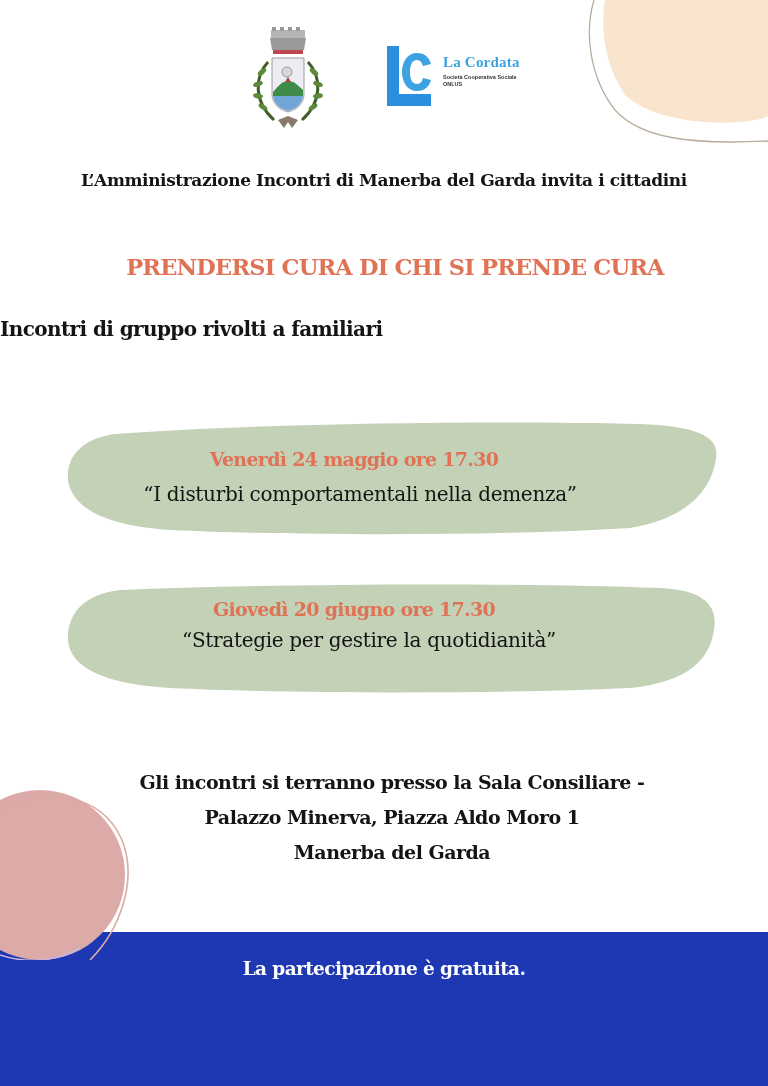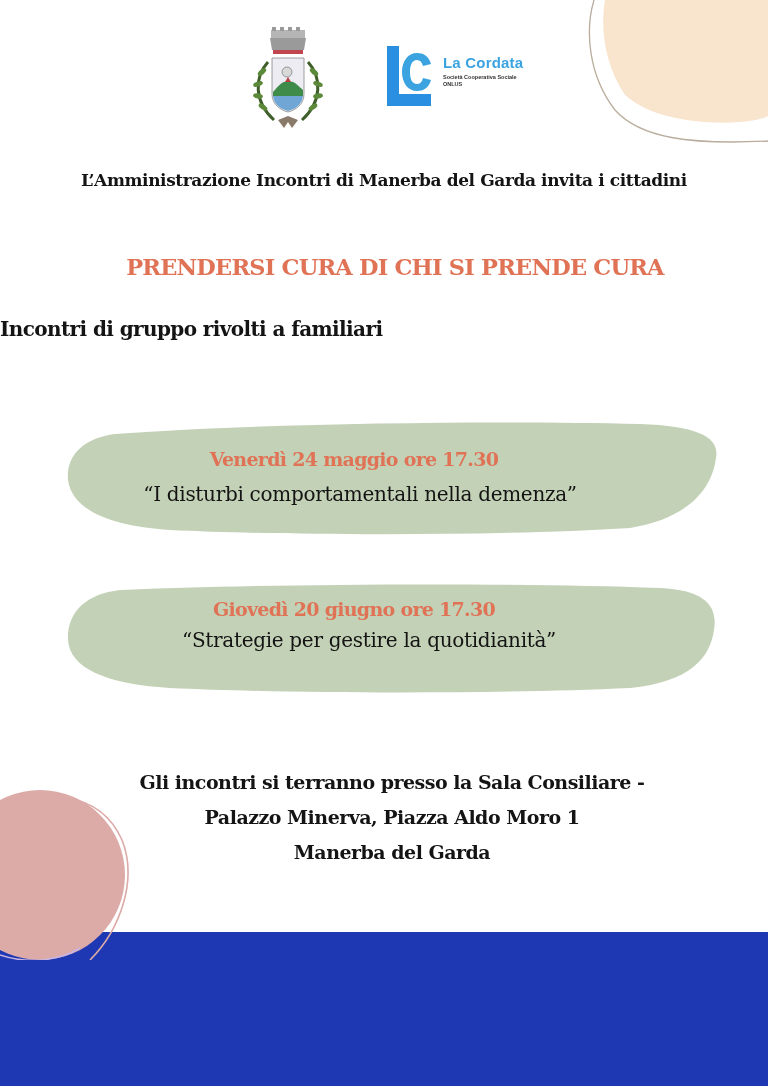--- a/index.html
+++ b/index.html
@@ -6,21 +6,21 @@
     html, body { width: 768px; height: 1086px; overflow: hidden; background: #ffffff; }
     body { position: relative; font-family: "DejaVu Serif", "Liberation Serif", serif; color: #141414; }
 
     .deco-peach { position: absolute; left: 0; top: 0; width: 768px; height: 160px; pointer-events: none; }
     .deco-pink { position: absolute; left: 0; top: 780px; width: 160px; height: 180px; pointer-events: none; z-index: 3; }
 
     .logos { position: absolute; top: 22px; left: 0; width: 768px; height: 115px; }
     .crest { position: absolute; left: 244px; top: 0; width: 88px; height: 112px; }
     .lc-logo { position: absolute; left: 385px; top: 24px; width: 160px; height: 86px; }
     .lc-mark { position: absolute; left: 0; top: 0; width: 58px; height: 62px; }
-    .lc-name { position: absolute; left: 58px; top: 8px; font-family: Liberation Sans, sans-serif; font-size: 15px; font-weight: 700; color: #3aa3e0; white-space: nowrap; letter-spacing: 0.2px; }
+    .lc-name { position: absolute; left: 58px; top: 8px; font-family: Liberation Serif, serif; font-size: 15px; font-weight: 700; color: #3aa3e0; white-space: nowrap; letter-spacing: 0.2px; }
     .lc-sub { position: absolute; left: 58px; top: 28px; font-family: "Liberation Sans", sans-serif; font-size: 5.5px; font-weight: 700; color: #333; line-height: 7px; white-space: nowrap; }
 
     .intro { position: absolute; top: 170px; left: 0; width: 768px; text-align: center; font-size: 17px; font-weight: 700; letter-spacing: -0.4px; }
     .main-title { position: absolute; top: 254px; left: 0; width: 790px; text-align: center; font-size: 22.5px; font-weight: 700; color: #e07256; letter-spacing: -0.8px; }
     .subtitle { position: absolute; top: 312px; left: 0; width: 722px; text-align: left; font-size: 20px; font-weight: 700; line-height: 35px; letter-spacing: -0.6px; }
 
     .event { position: absolute; left: 0; width: 752px; }
     .event .blob { position: absolute; left: 0; top: 0; width: 768px; height: 100%; }
     .event .date { position: absolute; left: 0; width: 768px; text-align: center; font-size: 19px; font-weight: 700; color: #e07256; letter-spacing: -0.7px; }
     .event .topic { position: absolute; left: 0; width: 768px; text-align: center; font-size: 20px; font-weight: 400; color: #141414; letter-spacing: -0.3px; }
@@ -121,14 +121,15 @@
 </div>
 
 <svg class="deco-pink" viewBox="0 0 160 180">
   <circle cx="40" cy="95" r="85" fill="#dcaaa7"></circle>
   <path d="M0,28 C40,8 100,10 122,60 C138,100 120,150 90,180" fill="none" stroke="#dcaaa7" stroke-width="1.6"></path>
   <path d="M0,175 C30,185 60,180 80,168" fill="none" stroke="#c9b3e0" stroke-width="1.5"></path>
 </svg>
 
 <div class="footer">
   <div class="footer-text">
+    <div>La partecipazione è gratuita.</div>
   </div>
 </div>
 
 </body></html>

